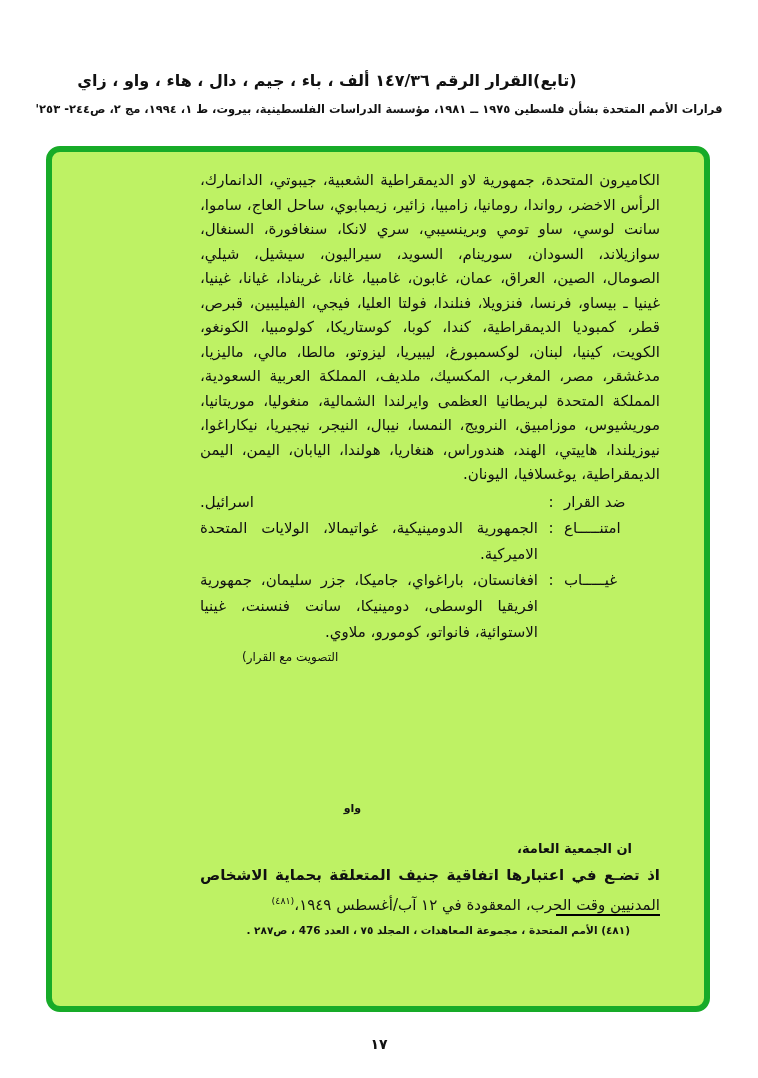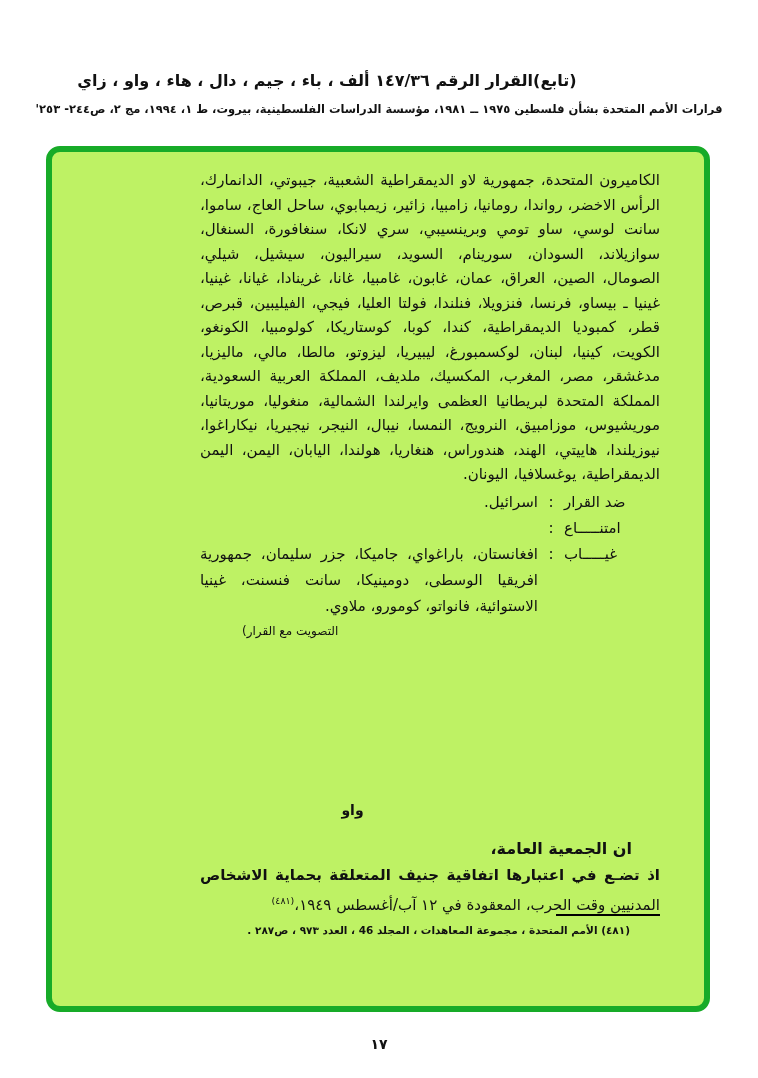--- a/index.html
+++ b/index.html
@@ -33,34 +33,34 @@
     margin:0 0 2px 0;
     font-size:15px;line-height:24.5px;
     text-align:justify;text-justify:inter-word;
   }
   .vote-row{
     display:flex;direction:rtl;align-items:flex-start;
     font-size:15px;line-height:26px;
   }
   .vlabel{flex:0 0 auto;min-width:96px;text-align:left;}
   .vcolon{flex:0 0 26px;text-align:center;}
-  .vvalue{flex:1 1 auto;text-align:right;}
+  .vvalue{flex:1 1 auto;text-align:left;}
   .vvalue.just{text-align:justify;}
   .note{margin-top:4px;font-size:12px;line-height:17.5px;}
   .note1{text-align:right;padding-left:4px;}
   .note2{direction:rtl;text-align:left;padding-left:42px;}
   .section-heading{
     position:absolute;top:650px;left:0;width:601px;
-    text-align:center;font-weight:bold;font-size:14px;
+    text-align:center;font-weight:bold;font-size:11px;
     direction:rtl;
   }
   .assembly{
     position:absolute;top:686px;left:148px;width:460px;box-sizing:border-box;
     direction:rtl;padding-right:28px;
-    font-weight:bold;font-size:16px;line-height:22px;
+    font-weight:bold;font-size:13px;line-height:22px;
   }
   .considering{
     position:absolute;top:711px;left:148px;width:460px;margin:0;
     direction:rtl;text-align:justify;
     font-size:15px;line-height:25px;
   }
   .considering sup{font-size:9.5px;}
   .fnsep{
     position:absolute;top:762px;right:44px;width:104px;height:2px;
     background:#000;
@@ -90,20 +90,21 @@
 
     <div class="vote-row">
       <span class="vlabel">ضد القرار</span>
       <span class="vcolon">:</span>
       <span class="vvalue">اسرائيل.</span>
     </div>
 
     <div class="vote-row">
       <span class="vlabel">امتنـــــاع</span>
       <span class="vcolon">:</span>
+      <span class="vvalue just">الجمهورية الدومينيكية، غواتيمالا، الولايات المتحدة الاميركية.</span>
     </div>
 
     <div class="vote-row">
       <span class="vlabel">غيـــــاب</span>
       <span class="vcolon">:</span>
       <span class="vvalue just">افغانستان، باراغواي، جاميكا، جزر سليمان، جمهورية افريقيا الوسطى، دومينيكا، سانت فنسنت، غينيا الاستوائية، فانواتو، كومورو، ملاوي.</span>
     </div>
 
     <div class="note">
       <div class="note2">التصويت مع القرار)</div>
@@ -114,17 +115,17 @@
   <div class="section-heading">واو</div>
 
   <div class="assembly">ان الجمعية العامة،</div>
 
   <p class="considering">
     <b>اذ تضـع في اعتبارها اتفاقية جنيف المتعلقة بحماية الاشخاص</b><span> المدنيين وقت الحرب، المعقودة في ١٢ آب/أغسطس ١٩٤٩،</span><sup>(٤٨١)</sup>
   </p>
 
   <div class="fnsep"></div>
 
-  <div class="footnote">(٤٨١) الأمم المتحدة ، مجموعة المعاهدات ، المجلد 46 ، العدد ٩٧٣ ، ص٢٨٧ .</div>
+  <div class="footnote">(٤٨١) الأمم المتحدة ، مجموعة المعاهدات ، المجلد ٧٥ ، العدد 476 ، ص٢٨٧ .</div>
 
 </div>
 
 <div class="pagenum">١٧</div>
 
 </body></html>

